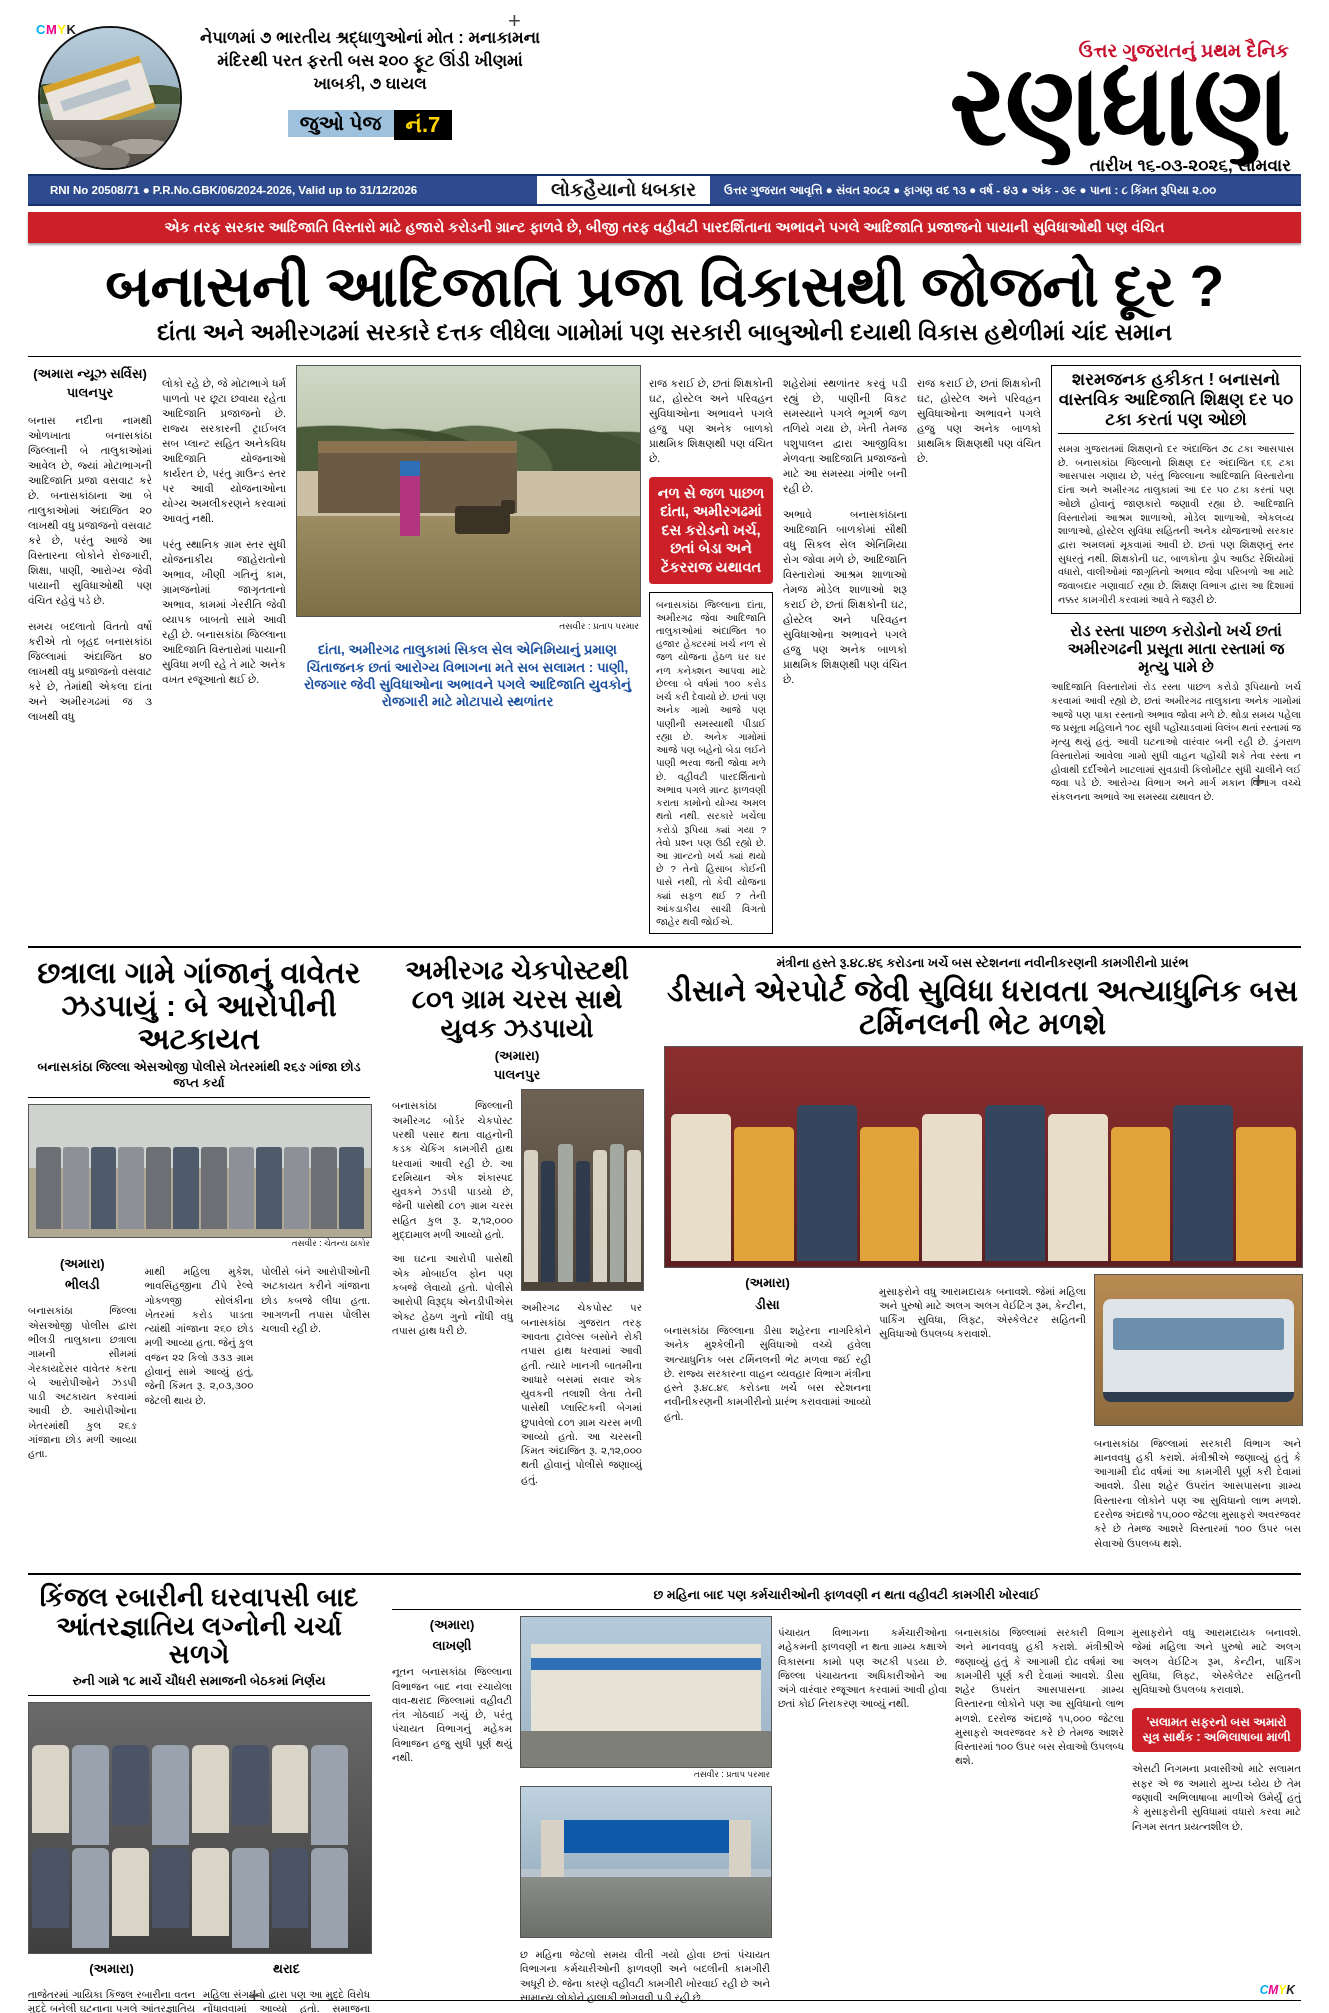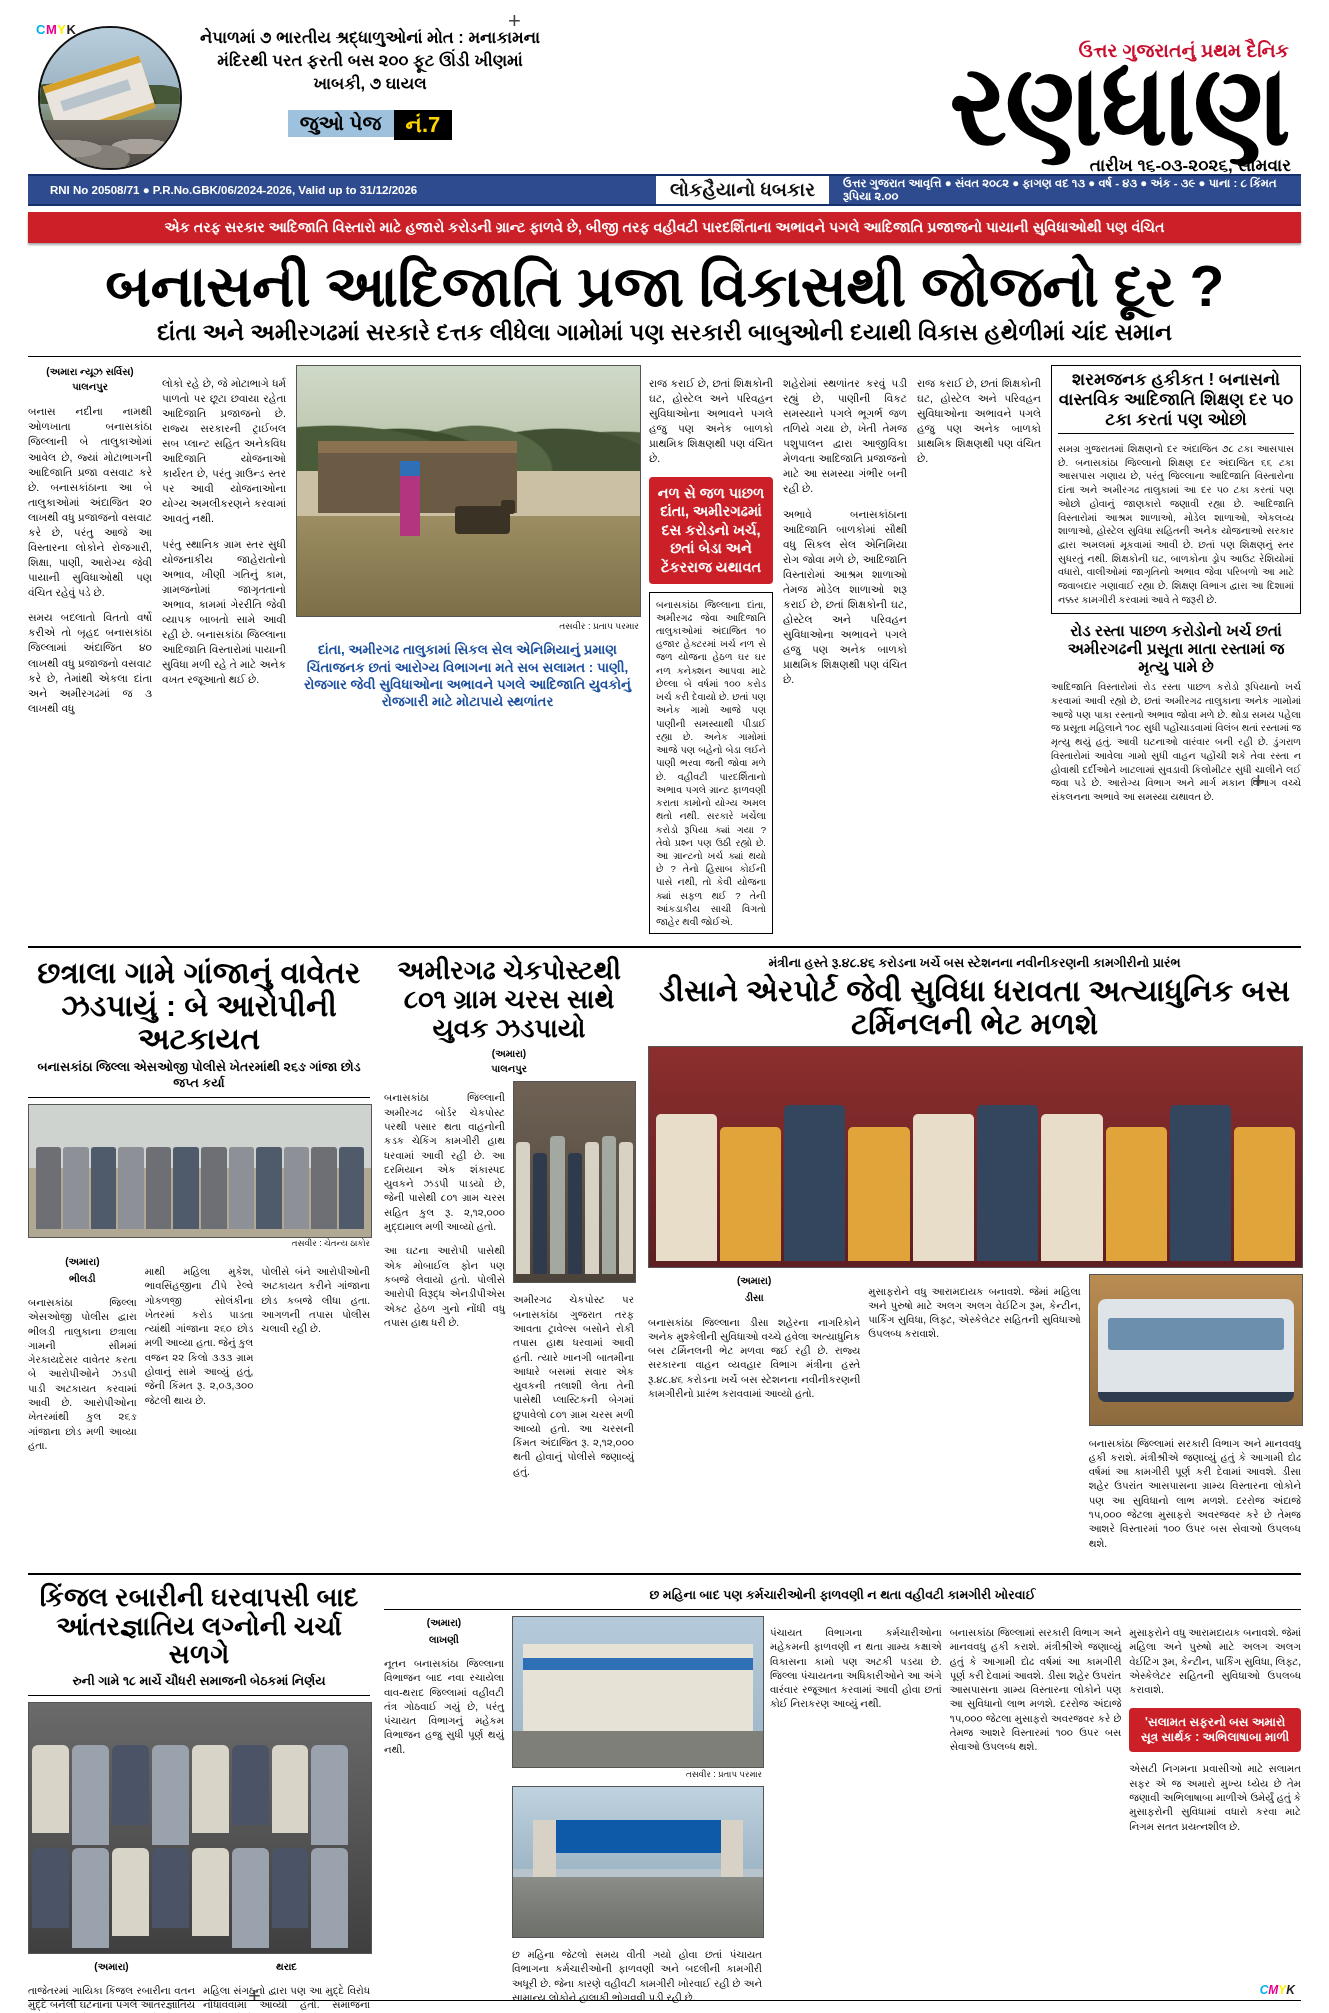--- a/index.html
+++ b/index.html
@@ -38,36 +38,36 @@
 
   .mast{flex:1;position:relative;text-align:right;padding-right:6px;}
   .tagline{color:#c8102e;font-weight:bold;font-size:19px;margin:14px 6px 0 0;}
   .logo{font-weight:bold;font-size:112px;line-height:.82;letter-spacing:-2px;margin:-2px 6px 0 0;font-family:"Liberation Sans",sans-serif;}
   .mastfoot{display:flex;justify-content:space-between;align-items:flex-end;margin-top:4px;padding:0 4px 5px 60px;flex-direction:column;}
   .mastdate{font-weight:bold;font-size:17px;}
   .masted{color:#c8102e;font-weight:bold;font-size:14px;}
 
   
   .rnibar{position:relative;height:28px;background:#2d4b8e;display:flex;align-items:center;margin-top:6px;border-top:2px solid #16306b;border-bottom:2px solid #16306b;}
-  .rnibar .left{color:#fff;font-size:11.5px;font-weight:bold;padding-left:22px;width:628px;box-sizing:border-box;}
+  .rnibar .left{color:#fff;font-size:11.5px;font-weight:bold;padding-left:22px;width:509px;box-sizing:border-box;}
   .rnibar .mid{background:#fff;color:#111;font-weight:bold;font-size:19px;padding:0 14px;height:28px;display:flex;align-items:center;}
   .rnibar .right{color:#fff;font-size:11.5px;font-weight:bold;padding-left:14px;flex:1;}
 
   
   .redbanner{background:#cc2028;color:#fff;text-align:center;font-weight:bold;font-size:14.3px;padding:7px 6px;margin-top:6px;border-radius:0;box-shadow:0 2px 2px rgba(0,0,0,.35);}
 
   
   .headline{text-align:center;font-weight:bold;font-size:57px;line-height:1.05;margin:14px 0 2px;letter-spacing:-.5px;}
   .subhead{text-align:center;font-weight:bold;font-size:23px;line-height:1.2;margin-bottom:10px;}
   .hrule{border:0;border-top:1px solid #000;margin:6px 0 8px;}
 
   
   .lead{display:grid;grid-template-columns:124px 124px 1fr 124px 124px 124px 250px;gap:10px;}
   .col{font-size:10.6px;line-height:1.42;text-align:justify;}
-  .byline{text-align:center;font-size:10px;font-weight:bold;margin-bottom:3px;}
+  .byline{text-align:center;font-size:13px;font-weight:bold;margin-bottom:3px;}
   .photo{width:100%;height:250px;border:1px solid #555;position:relative;overflow:hidden;background:#cbbfa4;margin-bottom:6px;}
   .ph-sky{position:absolute;inset:0 0 62% 0;background:linear-gradient(#cfd9c8,#b8c2a8);}
   .ph-tree{position:absolute;top:0;left:0;right:0;height:42%;background:
     radial-gradient(ellipse at 10% 100%,#4a5b3a 0 30%,transparent 31%),
     radial-gradient(ellipse at 30% 100%,#3d4e2f 0 28%,transparent 29%),
     radial-gradient(ellipse at 52% 100%,#556745 0 30%,transparent 31%),
     radial-gradient(ellipse at 76% 100%,#414f33 0 28%,transparent 29%),
     radial-gradient(ellipse at 94% 100%,#4d5c3c 0 26%,transparent 27%);}
   .ph-hut{position:absolute;left:6%;top:30%;width:58%;height:24%;background:#6b5a44;border-top:12px solid #8a7250;}
   .ph-ground{position:absolute;left:0;right:0;bottom:0;height:40%;background:linear-gradient(#9c8d63,#7d7046);}
@@ -86,21 +86,21 @@
   .rail{border:1px solid #000;padding:4px 6px 6px;}
   .railhead{text-align:center;font-weight:bold;font-size:17px;line-height:1.15;border-bottom:1px solid #000;padding-bottom:4px;margin-bottom:8px;}
   .railtxt{font-size:9.8px;line-height:1.4;text-align:justify;}
   .railhead2{text-align:center;font-weight:bold;font-size:15.5px;line-height:1.18;margin:8px 0 4px;}
   .bluehead{color:#1b4fa0;font-weight:bold;font-size:14px;text-align:center;line-height:1.3;margin-top:10px;}
 
   
   .secrule{border:0;border-top:2px solid #000;margin:12px 0 8px;}
 
   
-  .band{display:grid;grid-template-columns:342px 250px 1fr;gap:14px;}
+  .band{display:grid;grid-template-columns:342px 250px 1fr;gap:22px;}
   .st-h{text-align:center;font-weight:bold;font-size:30px;line-height:1.1;}
   .st-h.sm{font-size:26px;}
   .st-sub{text-align:center;font-weight:bold;font-size:12.6px;line-height:1.25;margin-top:5px;border-bottom:1px solid #000;padding-bottom:5px;}
   .st-body{display:grid;gap:8px;font-size:10.2px;line-height:1.4;text-align:justify;margin-top:6px;}
   .two{grid-template-columns:1fr 1fr;}
   .three{grid-template-columns:1fr 1fr 1fr;}
 
   .pgroup{width:100%;height:132px;border:1px solid #555;position:relative;overflow:hidden;background:#b9b2a4;}
   .pg-wall{position:absolute;inset:0;background:linear-gradient(#cfd3cf 0 48%,#b0a893 48% 100%);}
   .pg-row{position:absolute;left:2%;right:2%;bottom:6%;height:62%;display:flex;gap:2px;}

